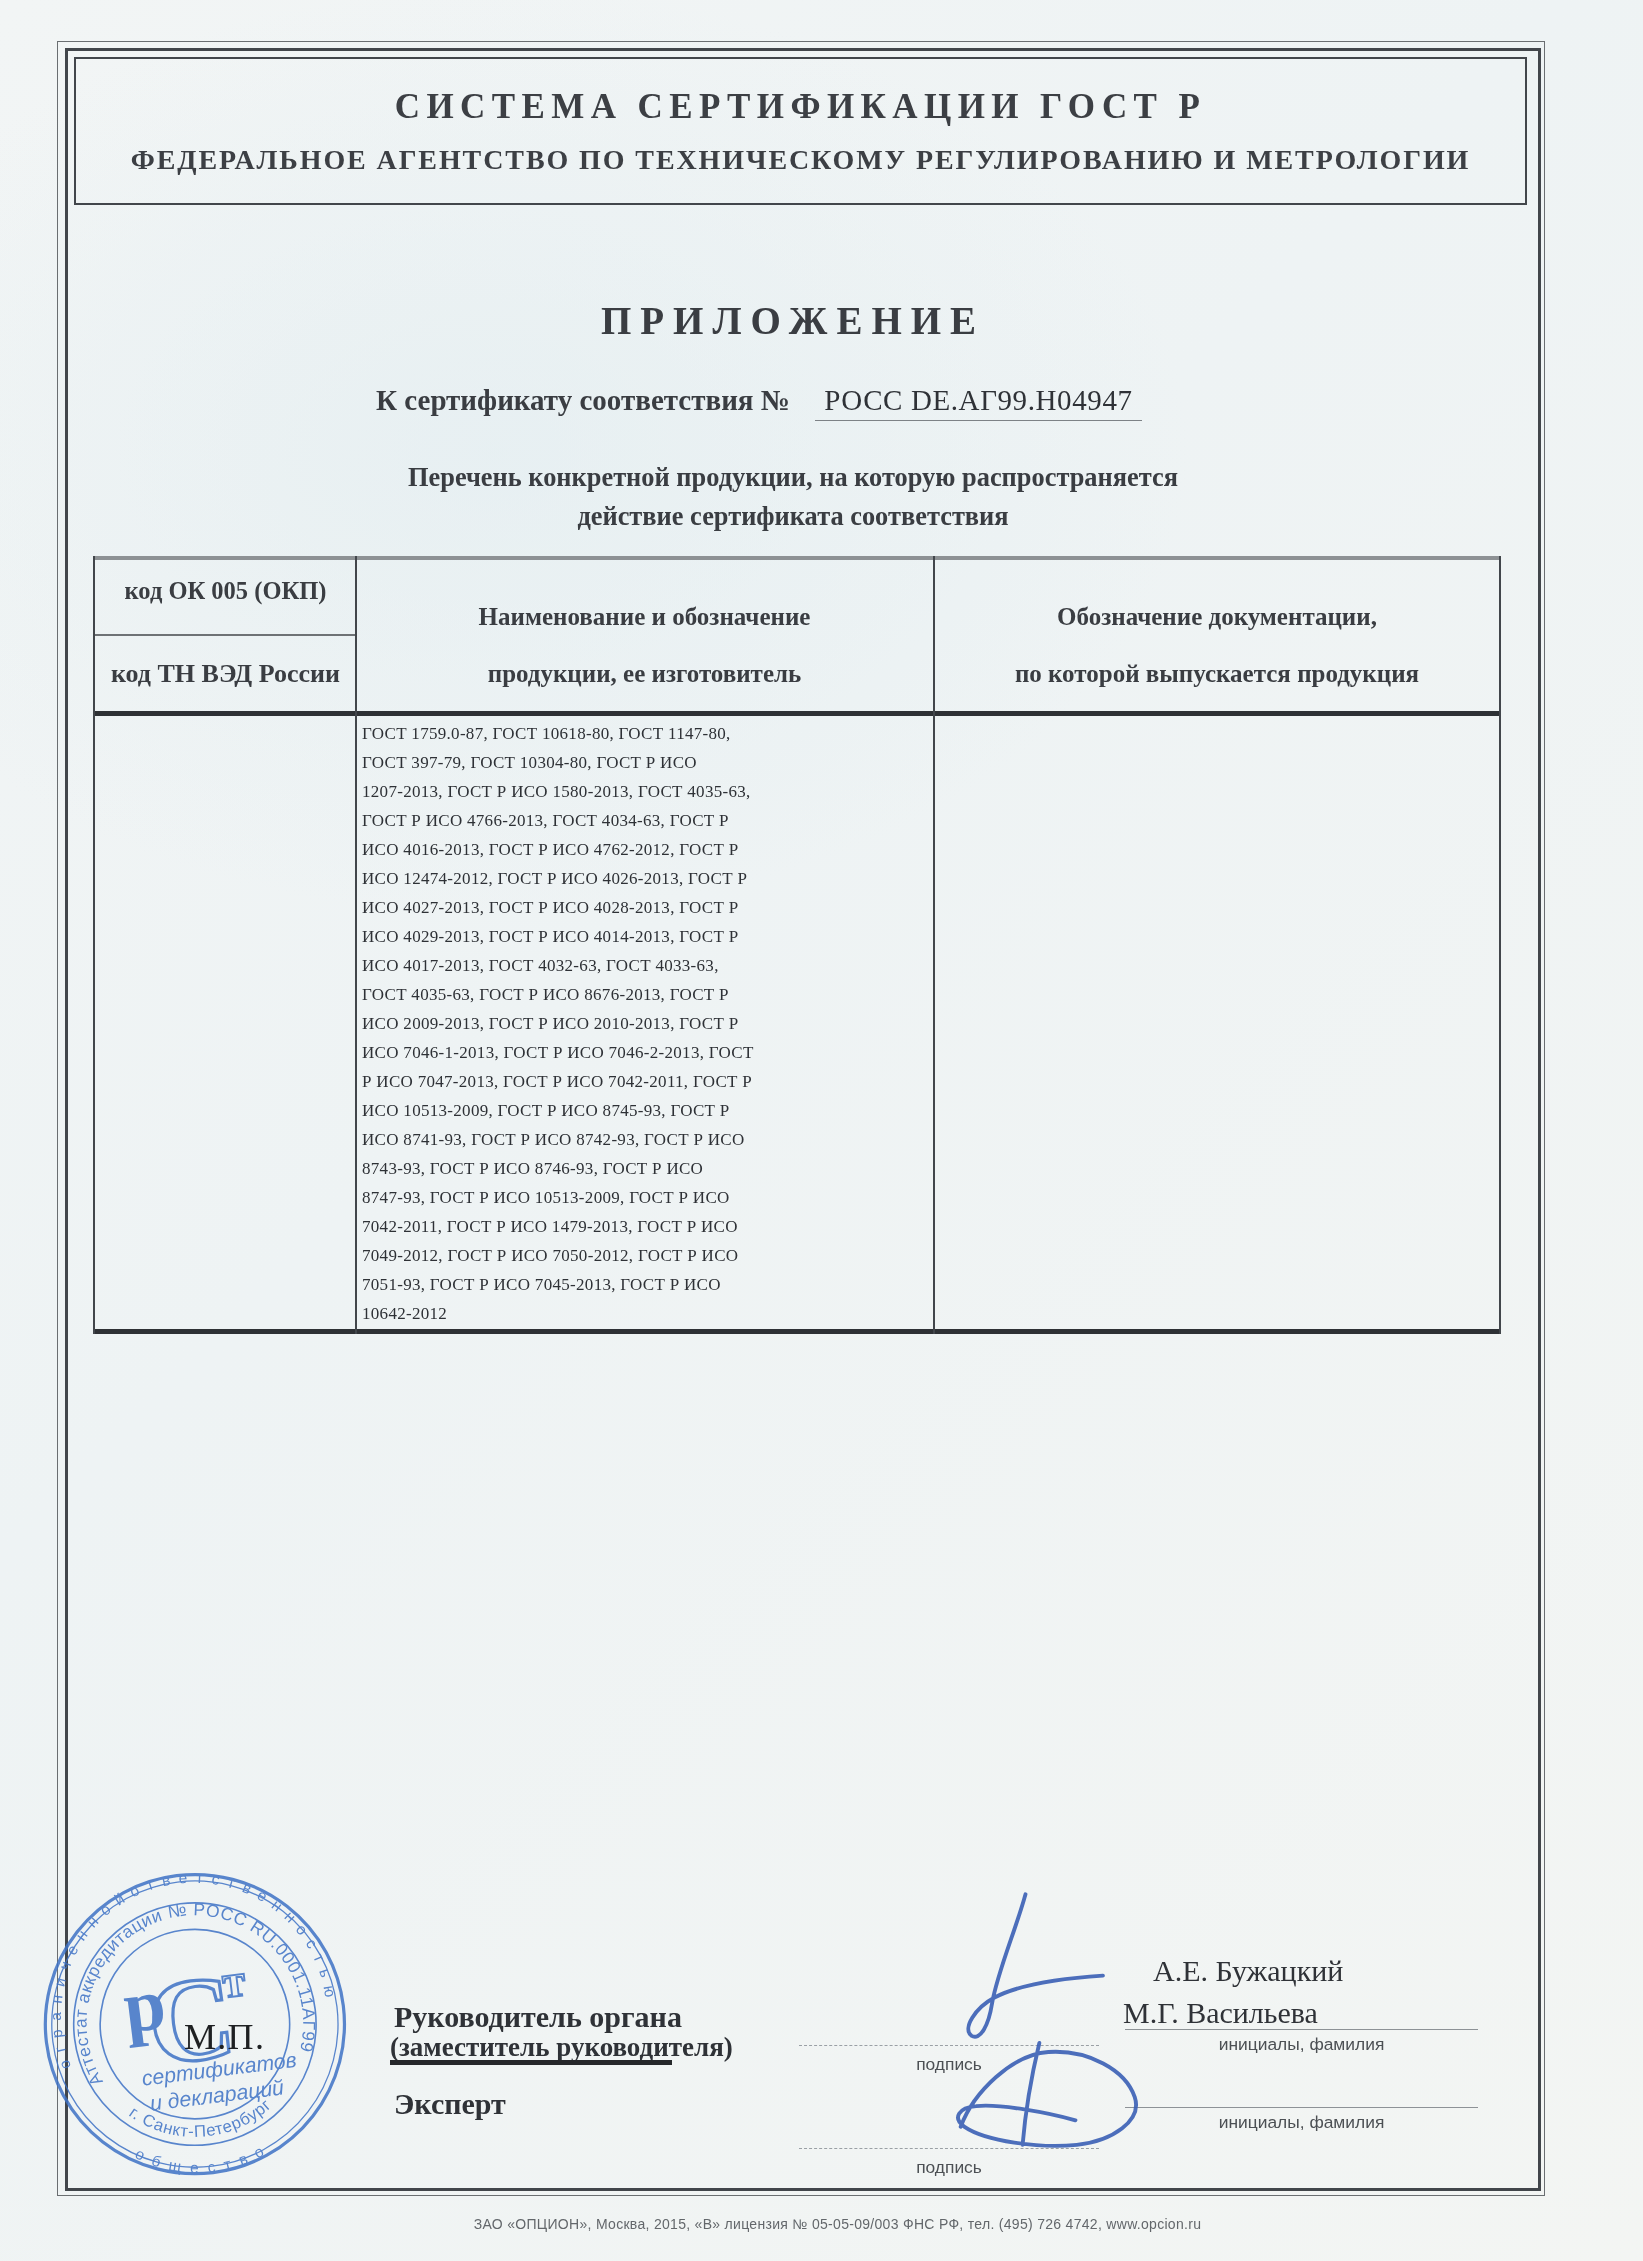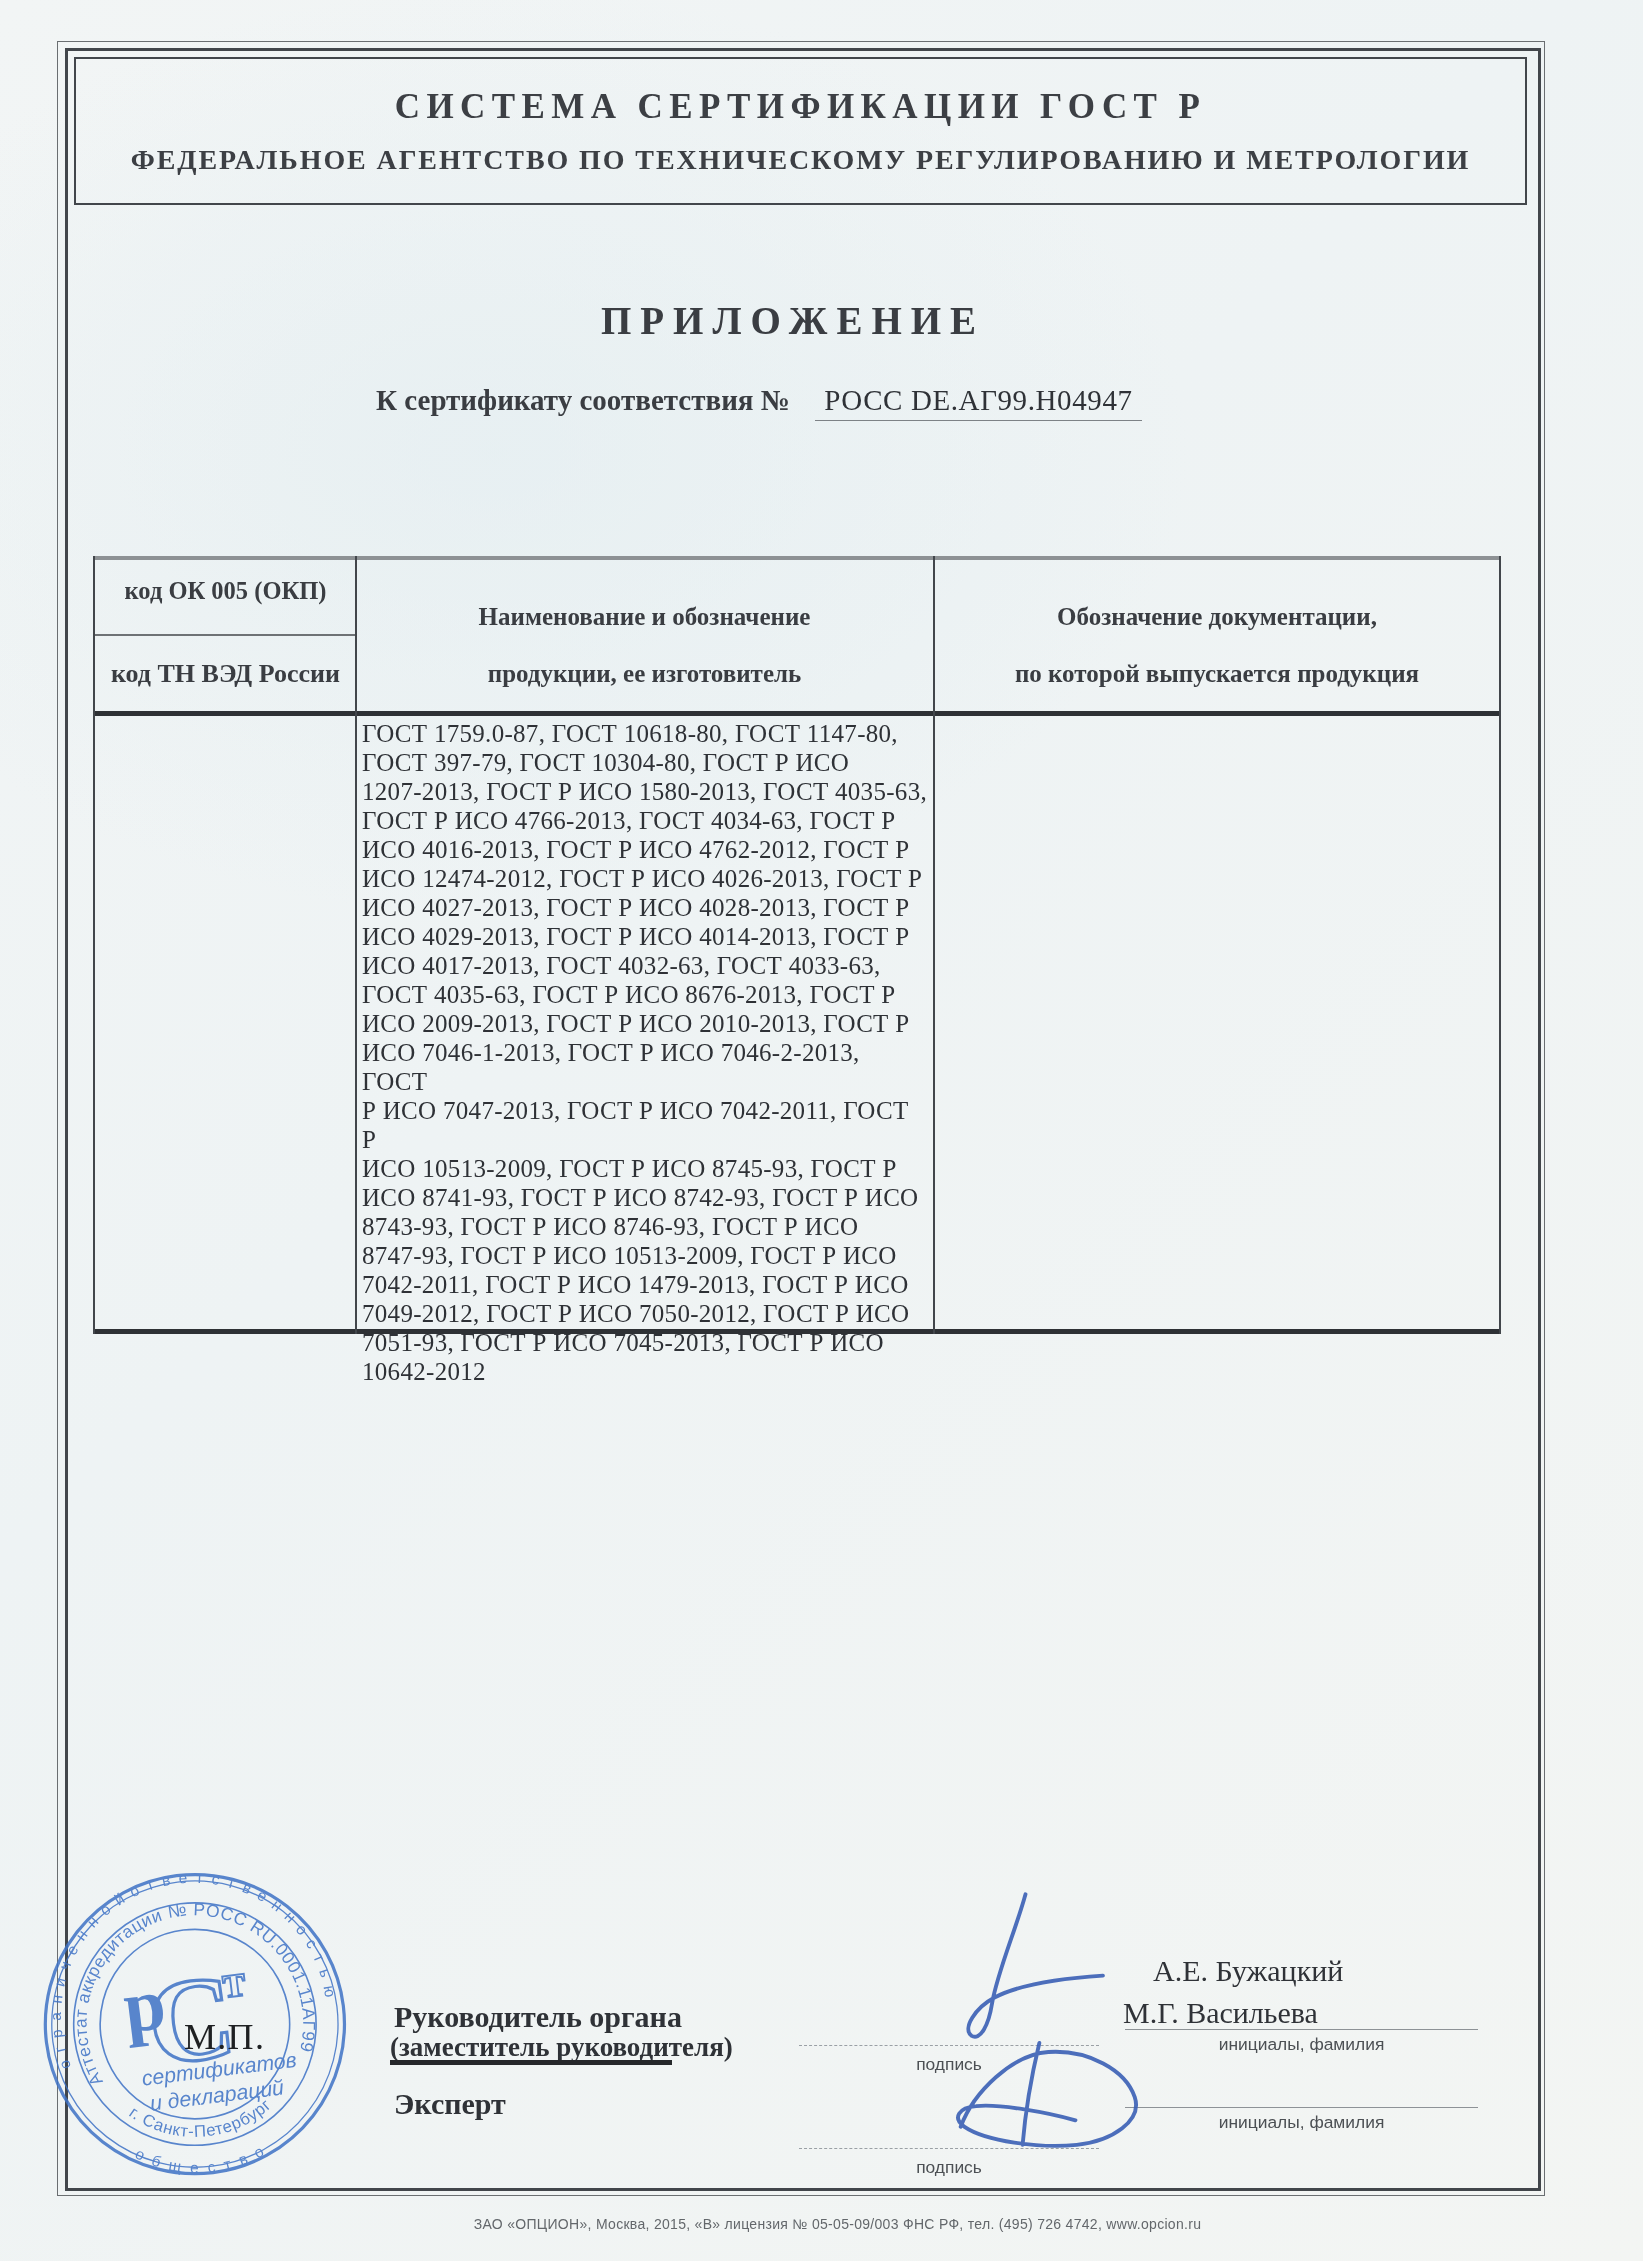--- a/index.html
+++ b/index.html
@@ -35,21 +35,21 @@
   .t-hdrsep{left:93px;top:711px;width:1407px;height:4.5px;background:#2e3135;}
   .t-bottom{left:93px;top:1329px;width:1407px;height:4.5px;background:#2e3135;}
   .t-c1split{left:93px;top:634px;width:263px;height:1.9px;background:#6e7275;}
   .t-v{width:1.9px;background:#42464b;}
   .hdr-cell{position:absolute;text-align:center;font-weight:bold;color:#3a3d42;}
   .c1a{left:97px;top:577px;width:257px;font-size:24.5px;}
   .c1b{left:97px;top:659px;width:257px;font-size:26px;}
   .c2h,.c3h{font-size:25px;line-height:57px;white-space:pre-line;}
   .c2h{left:361px;top:588px;width:567px;}
   .c3h{left:938px;top:588px;width:558px;}
-  .body-cell{left:362px;top:719px;width:566px;font-size:25px;line-height:29px;
+  .body-cell{left:362px;top:719px;width:566px;font-size:17px;line-height:29px;
     color:#2e3136;white-space:pre-line;letter-spacing:0.3px;}
   
   .role1a{left:394px;top:2000px;font-size:30px;font-weight:bold;color:#2f3237;white-space:nowrap;}
   .role1b{left:390px;top:2032px;font-size:27px;font-weight:bold;color:#2f3237;white-space:nowrap;}
   .role1-underline{left:390px;top:2060px;width:282px;height:4.5px;background:#26282b;}
   .role2{left:394px;top:2087px;font-size:30px;font-weight:bold;color:#2f3237;white-space:nowrap;}
   .sigline{position:absolute;height:0;border-bottom:1.9px dashed #9aa0a5;}
   .sigline1{left:799px;top:2045px;width:300px;}
   .sigline2{left:799px;top:2148px;width:300px;}
   .caption{position:absolute;font-family:"Liberation Sans",sans-serif;font-size:17.4px;color:#4c5054;text-align:center;}
@@ -81,20 +81,22 @@
   </div>
 
 
   <div class="abs doc-title">ПРИЛОЖЕНИЕ</div>
 
   <div class="abs cert-line">
     <span class="lbl">К сертификату соответствия №</span>
     <span class="val">РОСС DE.АГ99.Н04947</span>
   </div>
 
+  <div class="abs list-title">Перечень конкретной продукции,  на которую распространяется
+действие сертификата соответствия</div>
 
   <div class="abs t-top"></div>
   <div class="abs t-hdrsep"></div>
   <div class="abs t-bottom"></div>
   <div class="abs t-c1split"></div>
   <div class="abs tline t-v" style="left:93px;top:556px;height:778px;"></div>
   <div class="abs tline t-v" style="left:355px;top:556px;height:778px;"></div>
   <div class="abs tline t-v" style="left:933px;top:556px;height:778px;"></div>
   <div class="abs tline t-v" style="left:1499px;top:556px;height:778px;"></div>
 

